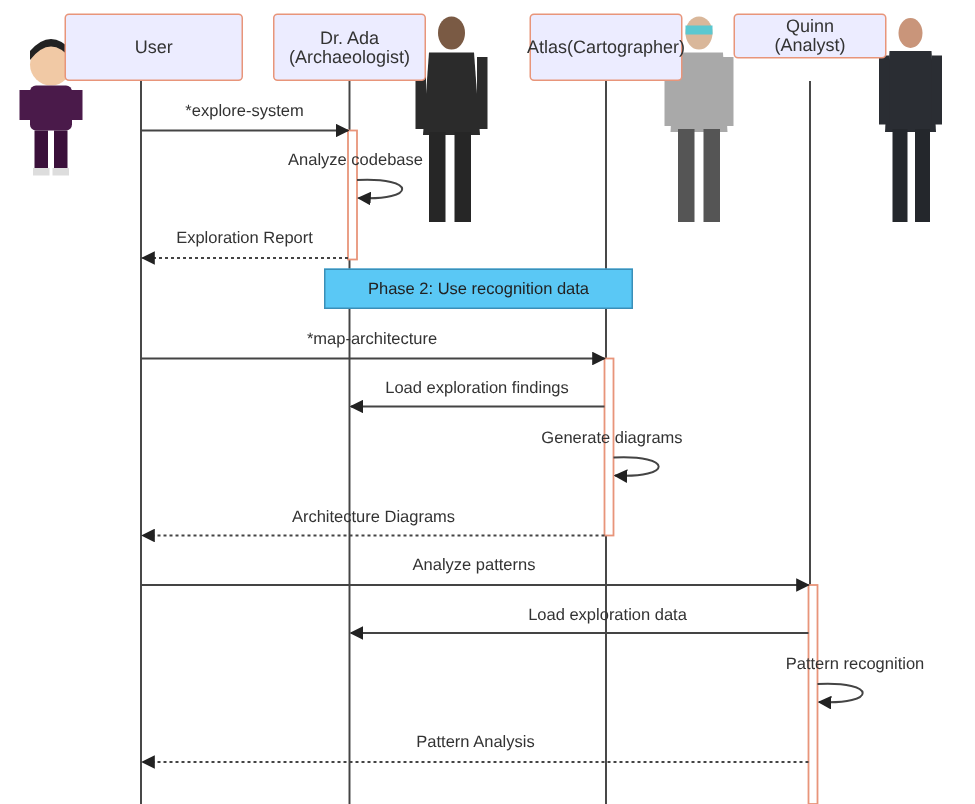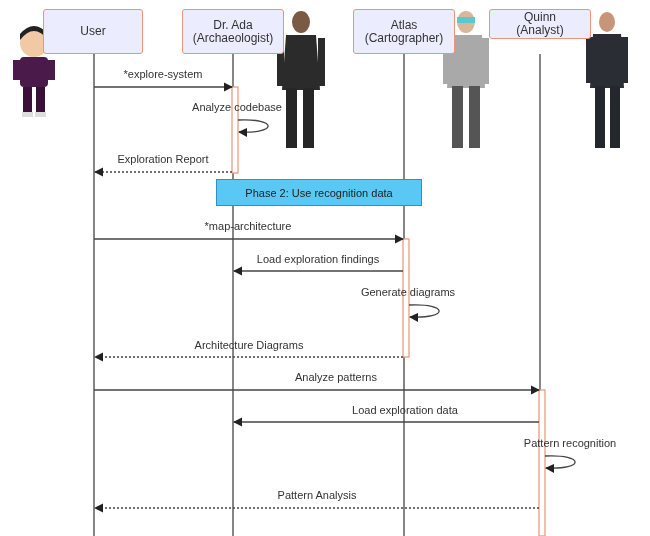--- a/index.html
+++ b/index.html
@@ -79,43 +79,43 @@
   <g>
     <ellipse cx="607" cy="22" rx="8" ry="10" fill="#c9957a"></ellipse>
     <path d="M593 34 L621 34 L624 88 L590 88z" fill="#2a2d33"></path>
     <rect x="586" y="37" width="7" height="46" fill="#2a2d33"></rect>
     <rect x="621" y="37" width="7" height="46" fill="#2a2d33"></rect>
     <rect x="595" y="86" width="10" height="62" fill="#24272c"></rect>
     <rect x="610" y="86" width="10" height="62" fill="#24272c"></rect>
   </g>
 </svg>
 
-<div class="actor-box" style="left:43px;top:9px;width:100px;height:45px;">
+<div class="actor-box" style="left:43px;top:9px;width:119px;height:45px;">
   <span>User</span>
 </div>
 <div class="actor-box" style="left:182px;top:9px;width:102px;height:45px;flex-direction:column;">
   <span>Dr. Ada</span>
   <span>(Archaeologist)</span>
 </div>
-<div class="actor-box" style="left:353px;top:9px;width:102px;height:45px;flex-direction:column;">
+<div class="actor-box" style="left:353px;top:9px;width:102px;height:45px;flex-direction:row;">
   <span>Atlas</span>
   <span>(Cartographer)</span>
 </div>
 <div class="actor-box" style="left:489px;top:9px;width:102px;height:30px;flex-direction:column;text-align:center;">
   <span>Quinn</span>
   <span>(Analyst)</span>
 </div>
 
 <div class="note" style="left:216px;top:179px;width:206px;height:27px;">
   <span>Phase 2: Use recognition data</span>
 </div>
 
 <div class="lbl" style="left:163px;top:68px;">*explore-system</div>
 <div class="lbl" style="left:237px;top:101px;">Analyze codebase</div>
 <div class="lbl" style="left:163px;top:153px;">Exploration Report</div>
 <div class="lbl" style="left:248px;top:220px;">*map-architecture</div>
 <div class="lbl" style="left:318px;top:253px;">Load exploration findings</div>
 <div class="lbl" style="left:408px;top:286px;">Generate diagrams</div>
 <div class="lbl" style="left:249px;top:339px;">Architecture Diagrams</div>
-<div class="lbl" style="left:316px;top:371px;margin-left:20px;">Analyze patterns</div>
+<div class="lbl" style="left:316px;top:371px;">Analyze patterns</div>
 <div class="lbl" style="left:387px;top:404px;padding-left:36px;">Load exploration data</div>
 <div class="lbl" style="left:544px;top:437px;margin-left:26px;">Pattern recognition</div>
 <div class="lbl" style="left:317px;top:489px;">Pattern Analysis</div>
 
 </body></html>

